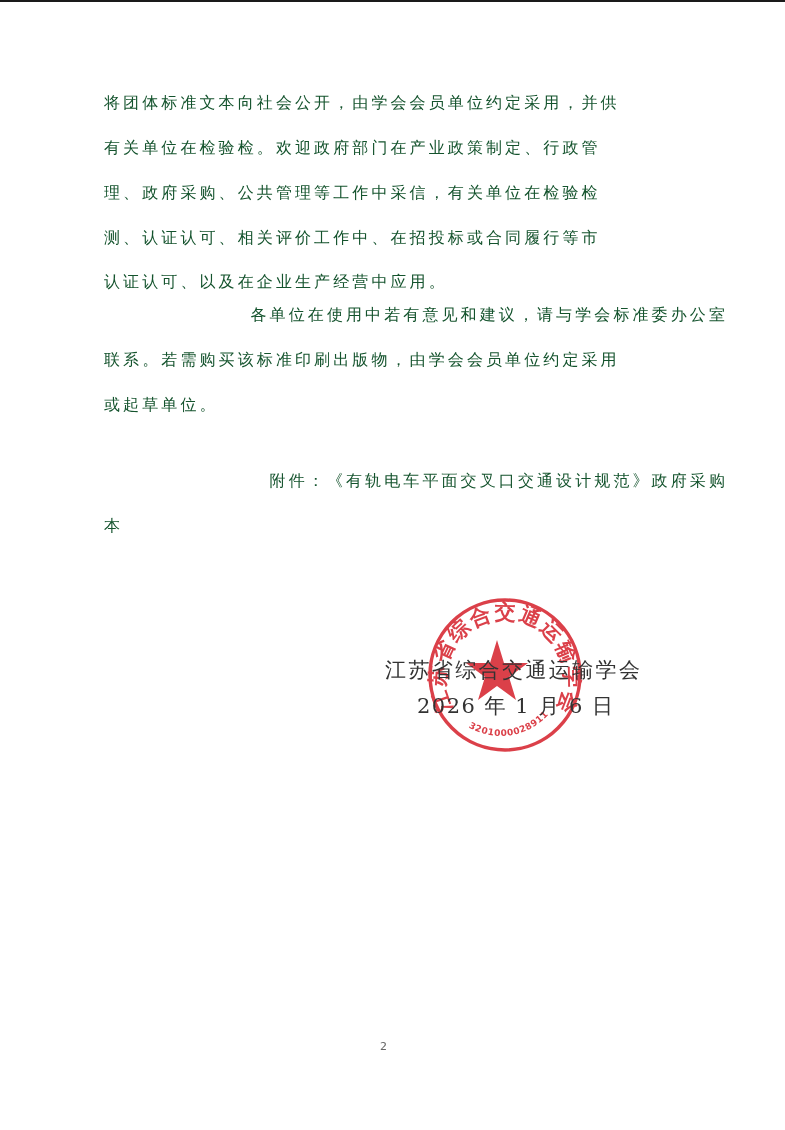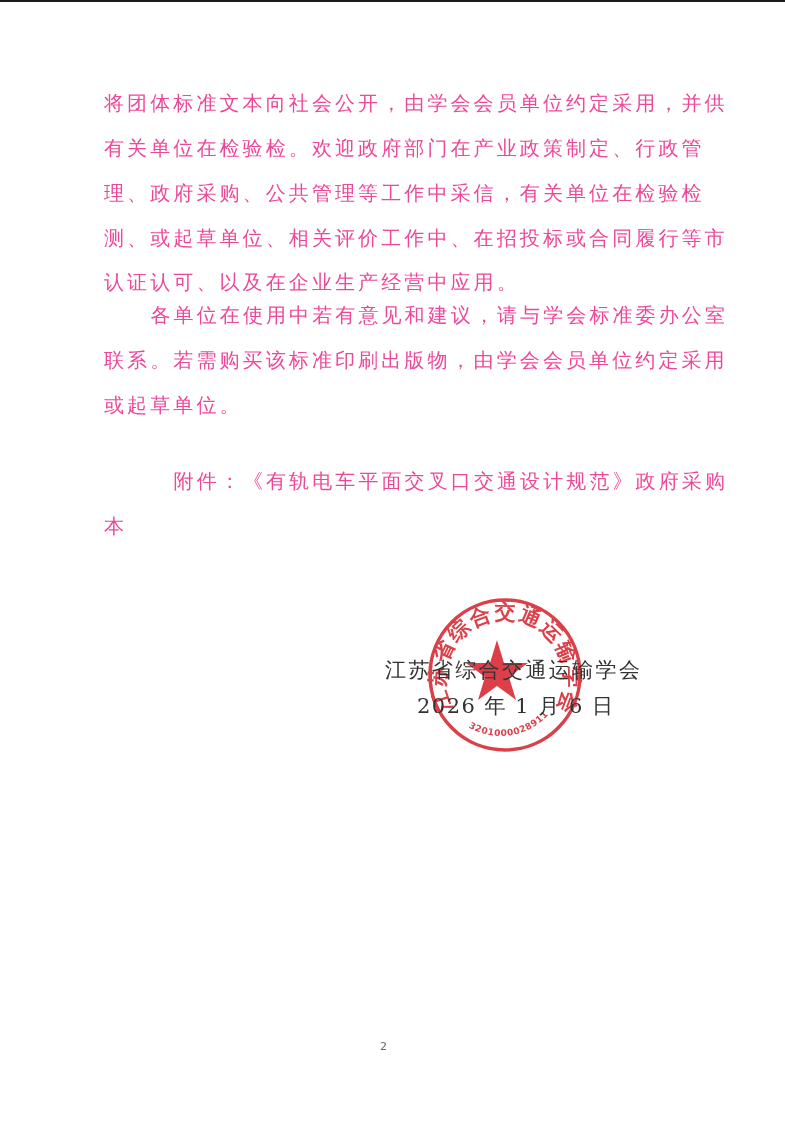--- a/index.html
+++ b/index.html
@@ -3,22 +3,22 @@
   <meta charset="utf-8">
   <style>
     html, body { margin: 0; padding: 0; }
     body {
       width: 785px; height: 1130px; background: #ffffff; position: relative; overflow: hidden;
       font-family: "DejaVu Serif", "Liberation Serif", serif; color: #2a2a2a;
     }
     .top-rule { position: absolute; left: 0; top: 0; width: 785px; height: 2px; background: #1a1a1a; }
     .line {
       position: absolute; left: 104px; width: 580px; height: 30px;
-      font-size: 20px; line-height: 30px; letter-spacing: 3.1px; white-space: nowrap;
-      color: #ec4899;
+      font-size: 16px; line-height: 30px; letter-spacing: 3.1px; white-space: nowrap;
+      color: #14532d;
     }
     .indent { left: 148px; text-align: right; }
     .sig {
       position: absolute; font-size: 21px; line-height: 30px; white-space: nowrap;
       color: #333; letter-spacing: 2.4px; z-index: 3;
     }
     .seal {
       position: absolute; left: 427px; top: 597px; width: 156px; height: 156px; z-index: 2;
       opacity: 0.92;
     }
@@ -29,21 +29,21 @@
   </style>
 </head>
 <body>
 
 <div class="top-rule"></div>
 
 <div>
   <div class="line" style="top:88px">将团体标准文本向社会公开，由学会会员单位约定采用，并供</div>
   <div class="line" style="top:133px">有关单位在检验检。欢迎政府部门在产业政策制定、行政管</div>
   <div class="line" style="top:178px">理、政府采购、公共管理等工作中采信，有关单位在检验检</div>
-  <div class="line" style="top:223px">测、或起草单位、相关评价工作中、在招投标或合同履行等市</div>
+  <div class="line" style="top:223px">测、认证认可、相关评价工作中、在招投标或合同履行等市</div>
   <div class="line" style="top:267px">认证认可、以及在企业生产经营中应用。</div>
 </div>
 
 <div>
   <div class="line indent" style="top:300px">各单位在使用中若有意见和建议，请与学会标准委办公室</div>
   <div class="line" style="top:345px">联系。若需购买该标准印刷出版物，由学会会员单位约定采用</div>
   <div class="line" style="top:390px">或起草单位。</div>
 </div>
 
 <div>

